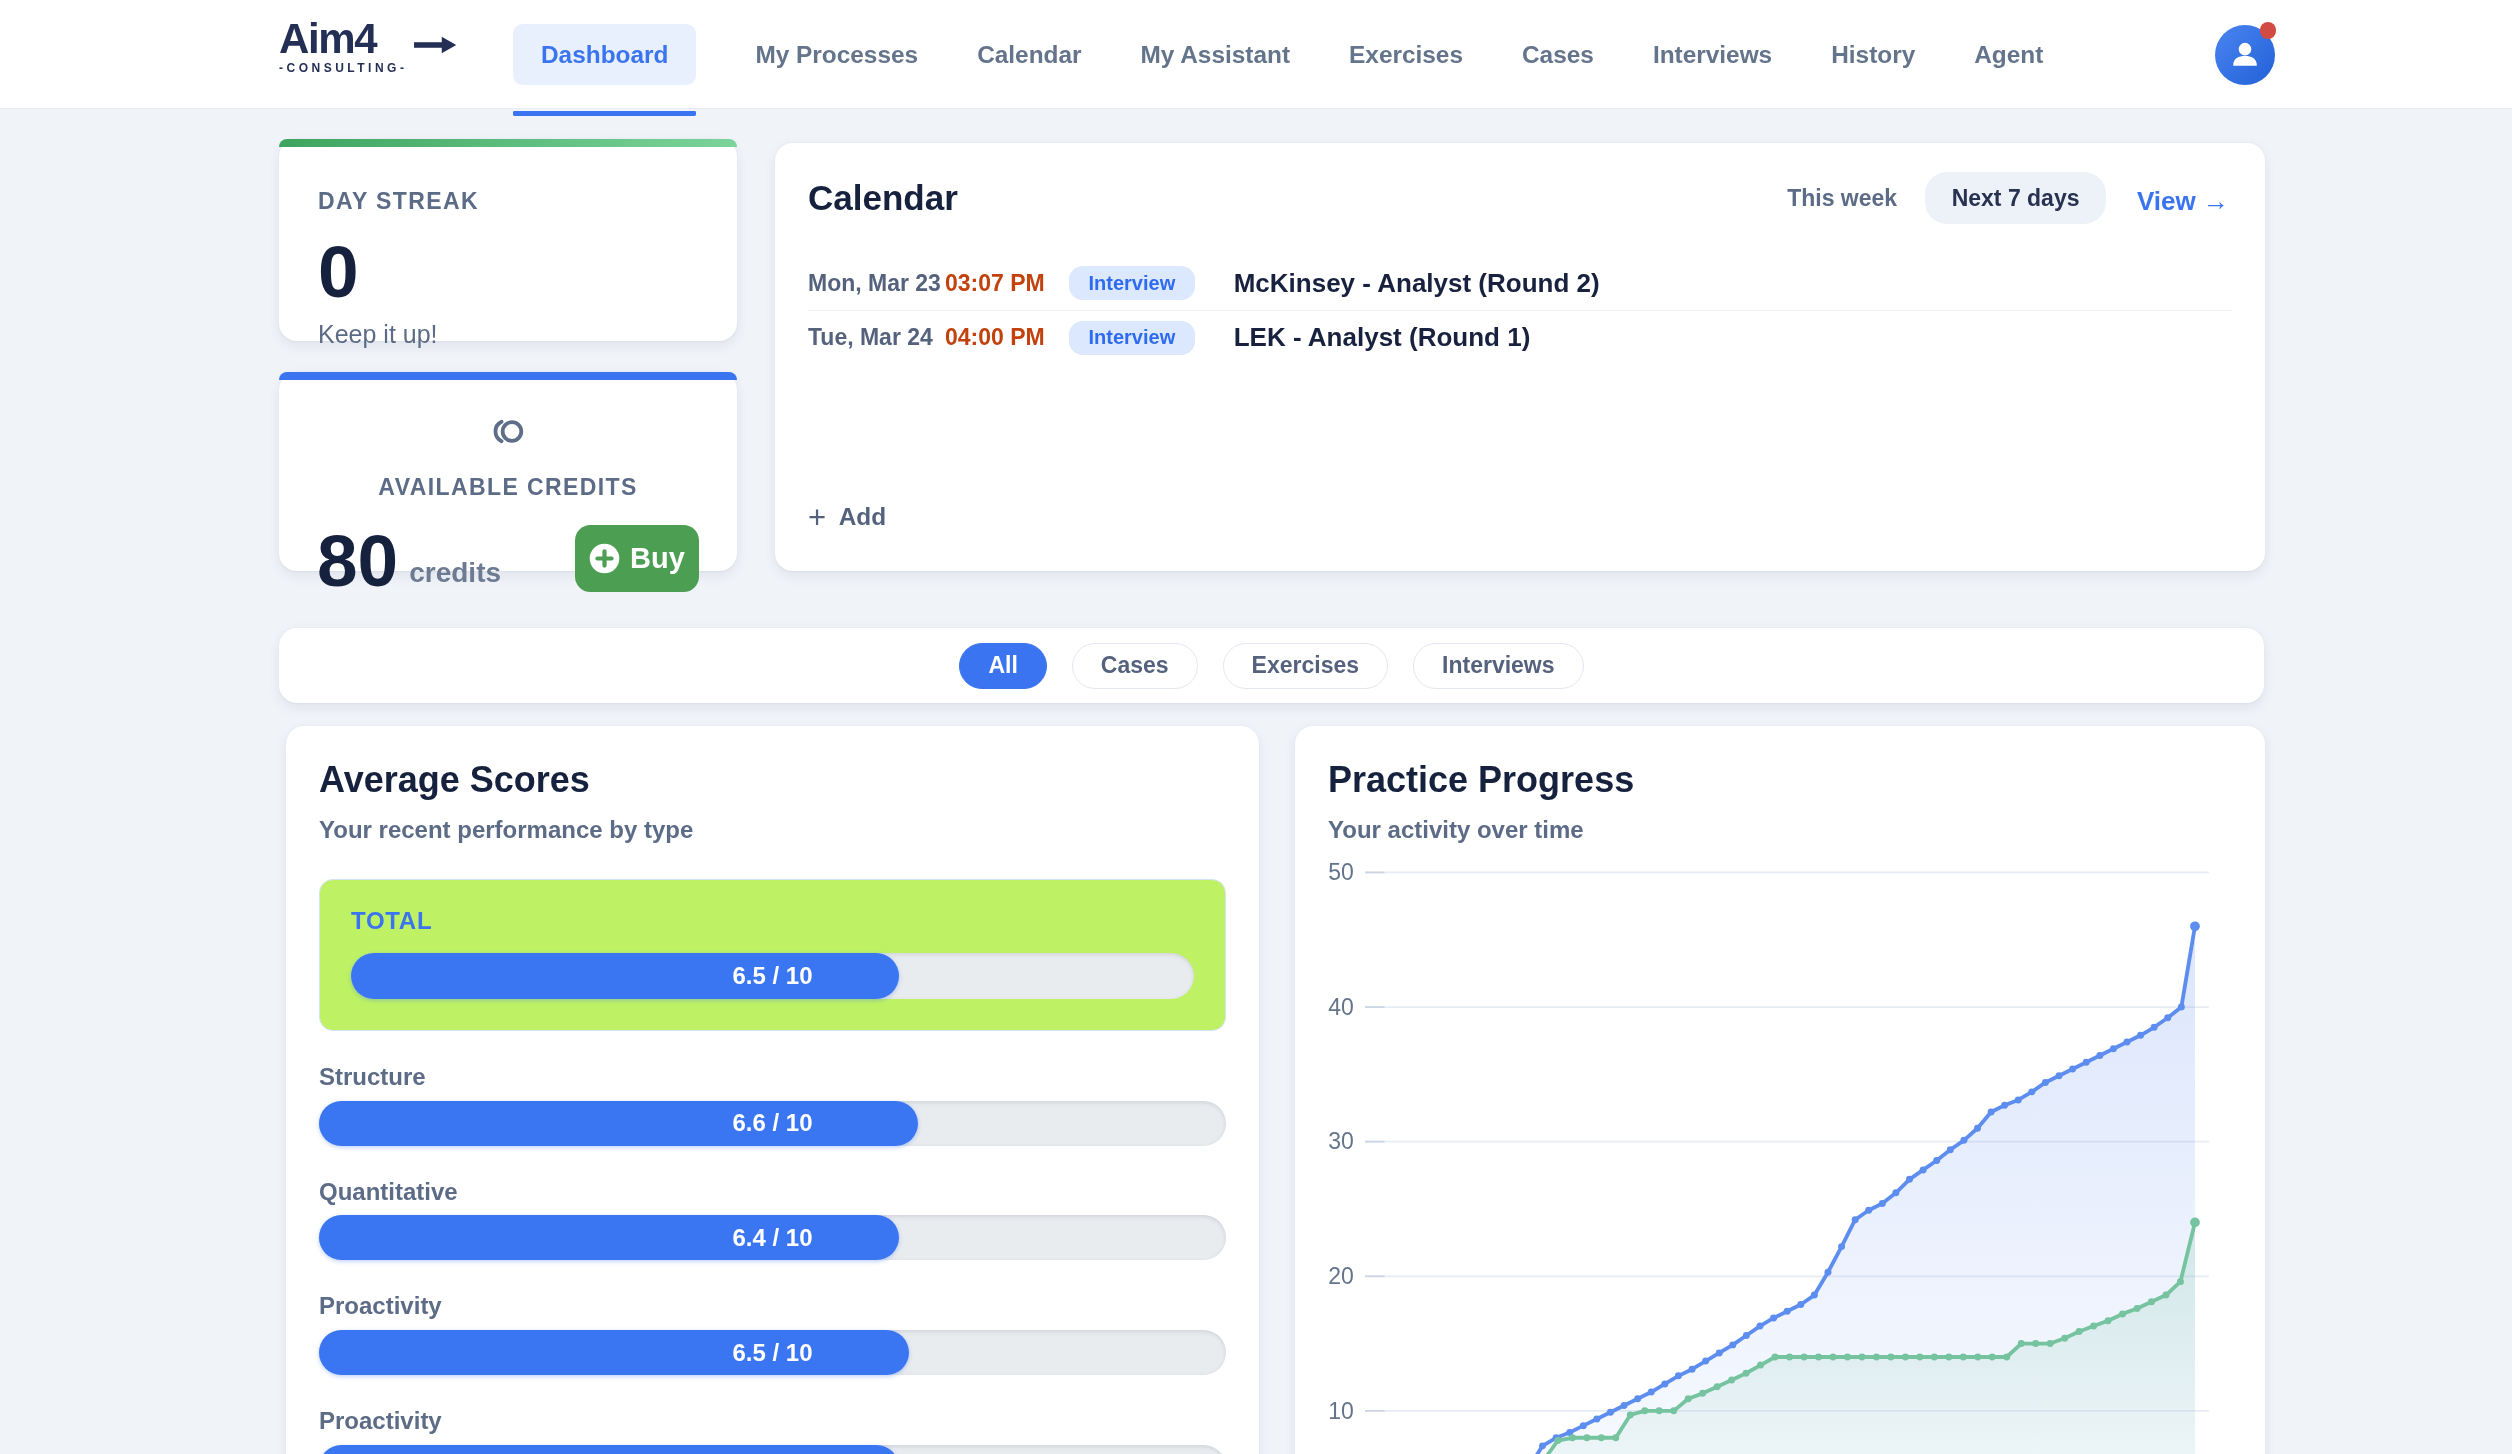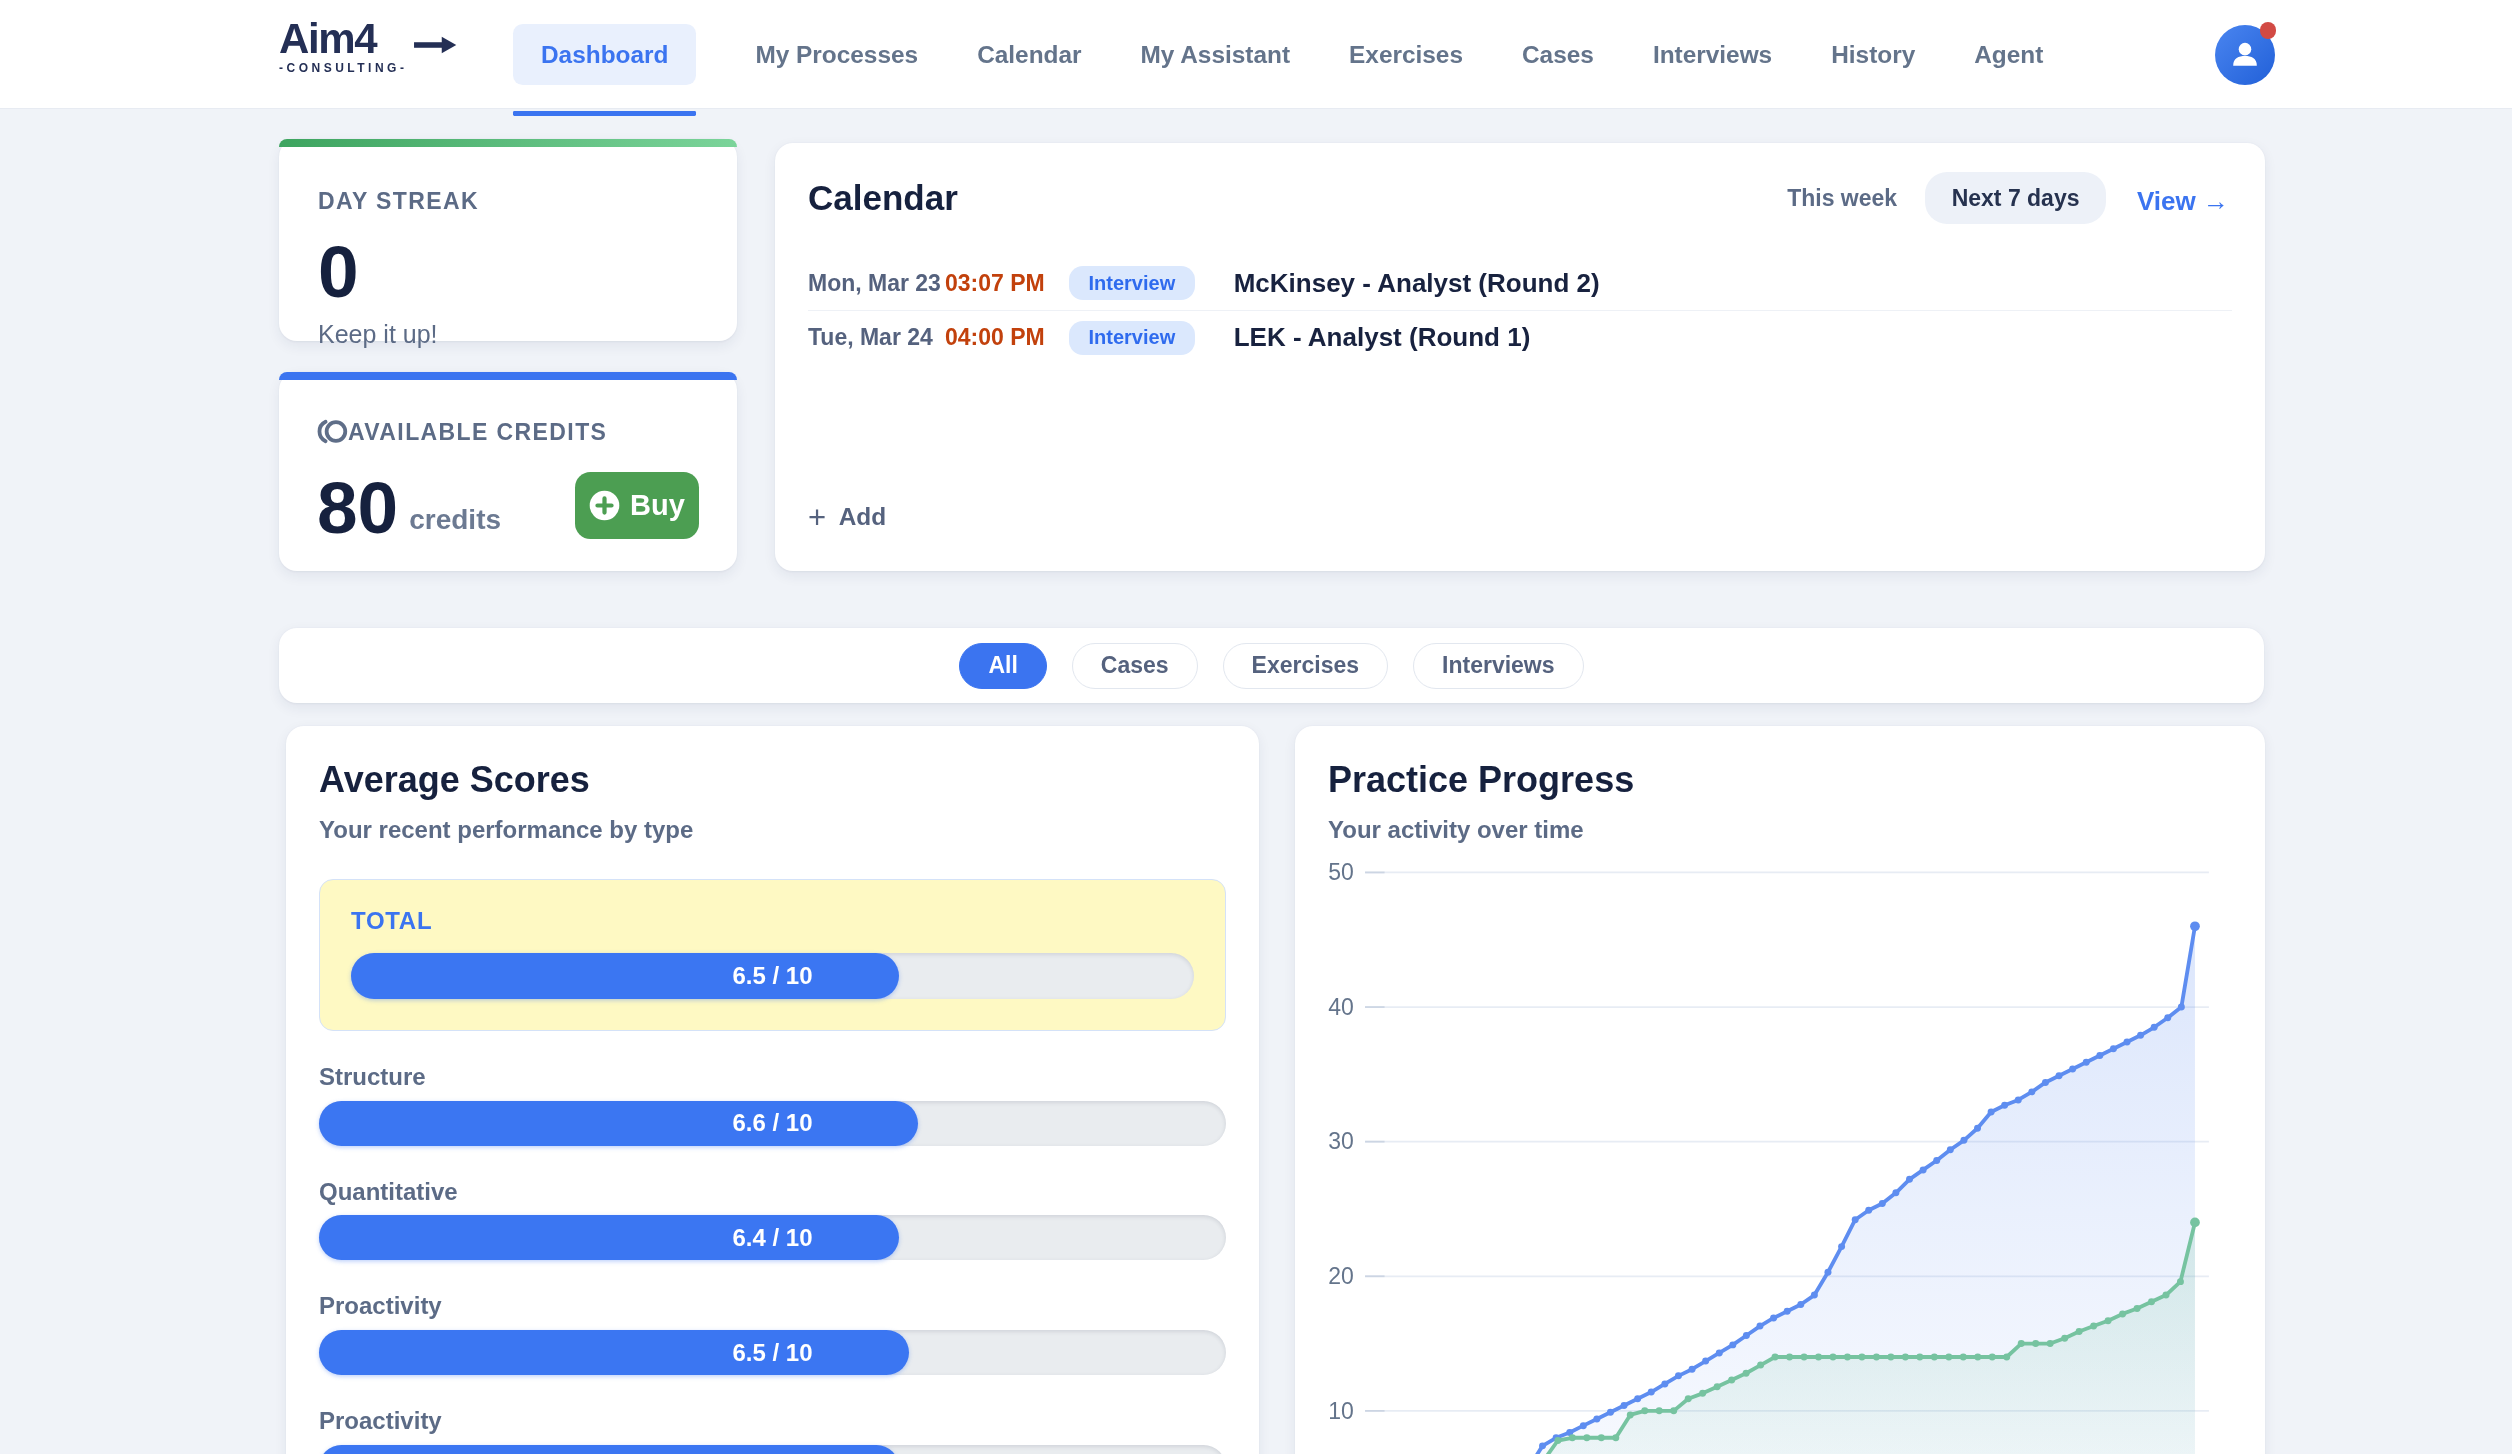--- a/index.html
+++ b/index.html
@@ -38,21 +38,21 @@
     box-shadow:0 4.2px 12.6px rgba(25,39,80,0.07), 0 0.7px 2.1px rgba(25,39,80,0.05);
   }
   .topbar { position:absolute; left:0; top:0; width:100%; height:7.7px; border-radius:18px 18px 0 0; }
   .streak-card { left:279px; top:139px; width:458px; height:202px; }
   .streak-card .topbar { background:linear-gradient(90deg,#3da45f,#7bd49a); }
   .credits-card { left:279px; top:372px; width:458px; height:199px; }
   .credits-card .topbar { background:#3b74f0; }
   .kicker { font-size:23px; font-weight:700; color:#5c6b86; letter-spacing:1.4px; }
   .streak-value { font-size:73px; font-weight:800; color:#16213e; line-height:73px; margin:19.5px 0 12.6px; }
   .streak-caption { font-size:25px; color:#5c6b86; }
-  .credits-row1 { display:flex; align-items:center; gap:0; margin-top:5.6px; }
+  .credits-row1 { display:flex; align-items:center; gap:26px; margin-top:5.6px;flex-direction:column; }
   .credits-row2 { display:flex; align-items:flex-end; margin-top:24px; }
   .credits-value { font-size:73px; font-weight:800; color:#16213e; line-height:67px; }
   .credits-unit { font-size:28px; color:#6c7a92; font-weight:600; margin-left:11px; margin-bottom:5.6px; }
   .buy-btn {
     margin-left:auto; width:124px; height:67px; border-radius:15.4px; background:#4c9e52; border:none;
     color:#ffffff; font-size:29px; font-weight:700; font-family:inherit;
     display:flex; align-items:center; justify-content:center; gap:9.8px; cursor:pointer; margin-bottom:2.8px;
   }
   
   .calendar-card { left:775px; top:143px; width:1490px; height:428px; padding:29px 33px; }
@@ -75,21 +75,21 @@
   
   .filter-bar { left:279px; top:628px; width:1985px; height:75px; display:flex; align-items:center; justify-content:center; gap:25px; }
   .pill { height:46px; border-radius:23px; font-size:23px; font-weight:600; font-family:inherit;
           display:flex; align-items:center; padding:0 28px; cursor:pointer;
           background:#ffffff; border:1.4px solid #e2e7ef; color:#55627e; }
   .pill.active { background:#3b74f0; border-color:#3b74f0; color:#ffffff; }
   
   .scores-card { left:286px; top:726px; width:973px; height:809px; padding:33px; }
   .card-title { font-size:36px; font-weight:800; color:#16213e; }
   .card-subtitle { font-size:24px; color:#5c6b86; margin-top:15.4px;font-weight:bold; }
-  .total-box { margin-top:35px; background:#fef9c3; border:1.4px solid #d4e2f8; border-radius:14px; padding:26.5px 31px 31px; }
+  .total-box { margin-top:35px; background:#bef264; border:1.4px solid #d4e2f8; border-radius:14px; padding:26.5px 31px 31px; }
   .total-label { font-size:24px; font-weight:800; color:#3b74f0; letter-spacing:0.7px; }
   .bar { position:relative; height:46px; border-radius:23px; background:#e9ecef;
          box-shadow:inset 0 1.4px 4.2px rgba(40,50,80,0.14); margin-top:18px; }
   .bar-fill { position:absolute; left:0; top:0; bottom:0; background:#3b76f2; border-radius:23px;
               box-shadow:0 1.4px 4.2px rgba(59,118,242,0.35); }
   .bar-text { position:absolute; left:0; right:0; top:0; bottom:0; display:flex; align-items:center; justify-content:center;
               font-size:24px; font-weight:700; color:#ffffff; }
   .score-row { margin-top:32px; }
   .score-label { font-size:24px; font-weight:600; color:#5c6b86; margin-bottom:9.8px; }
   .score-row .bar { margin-top:0; height:45px; }

